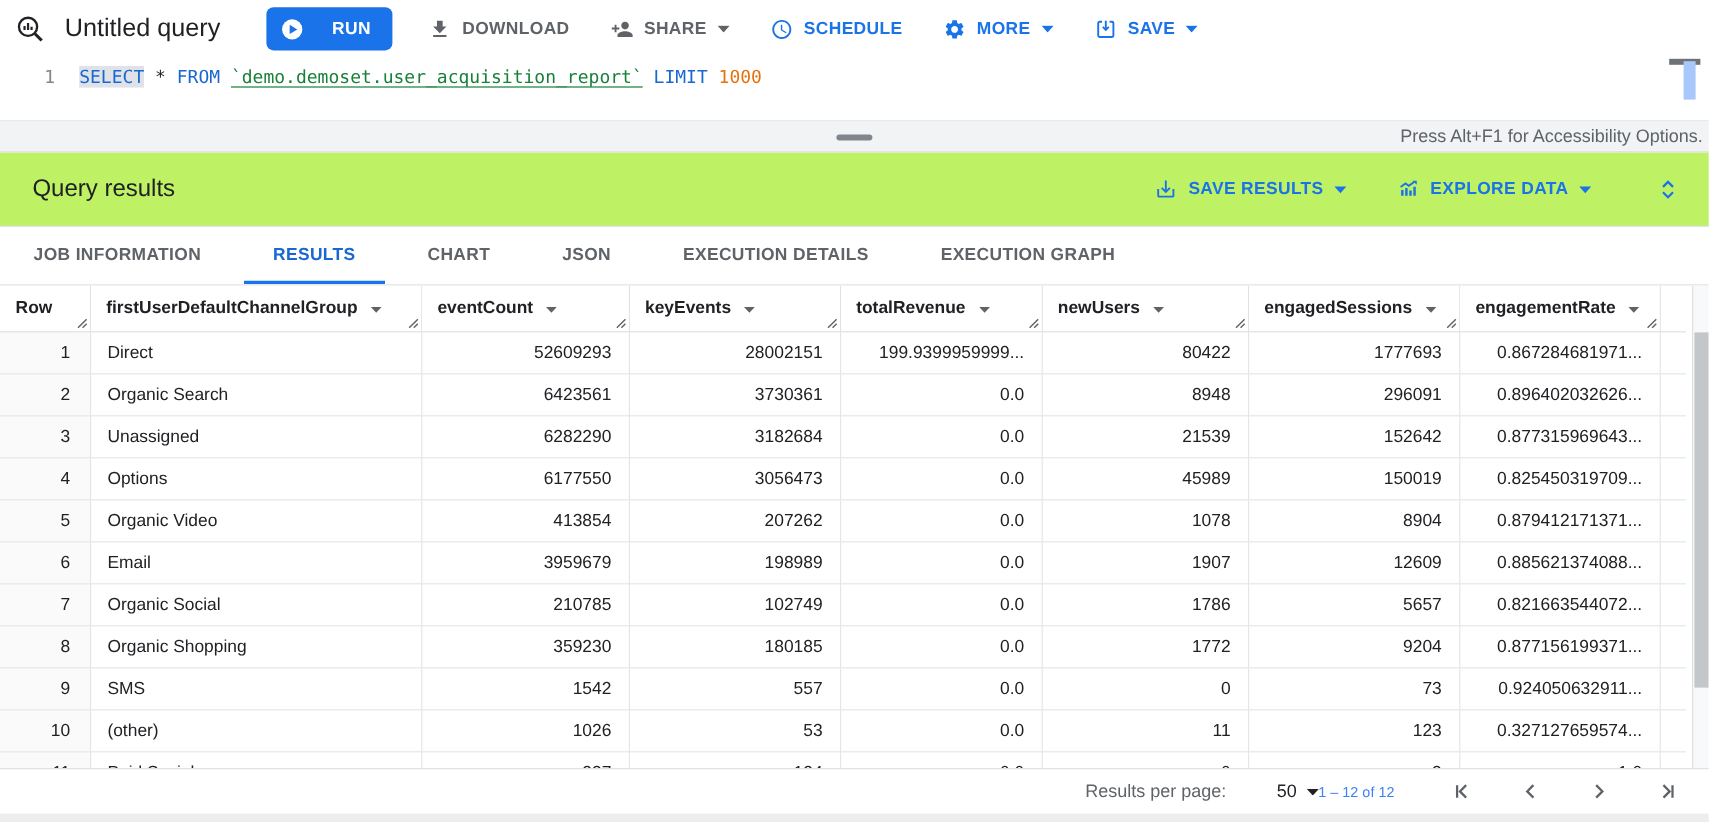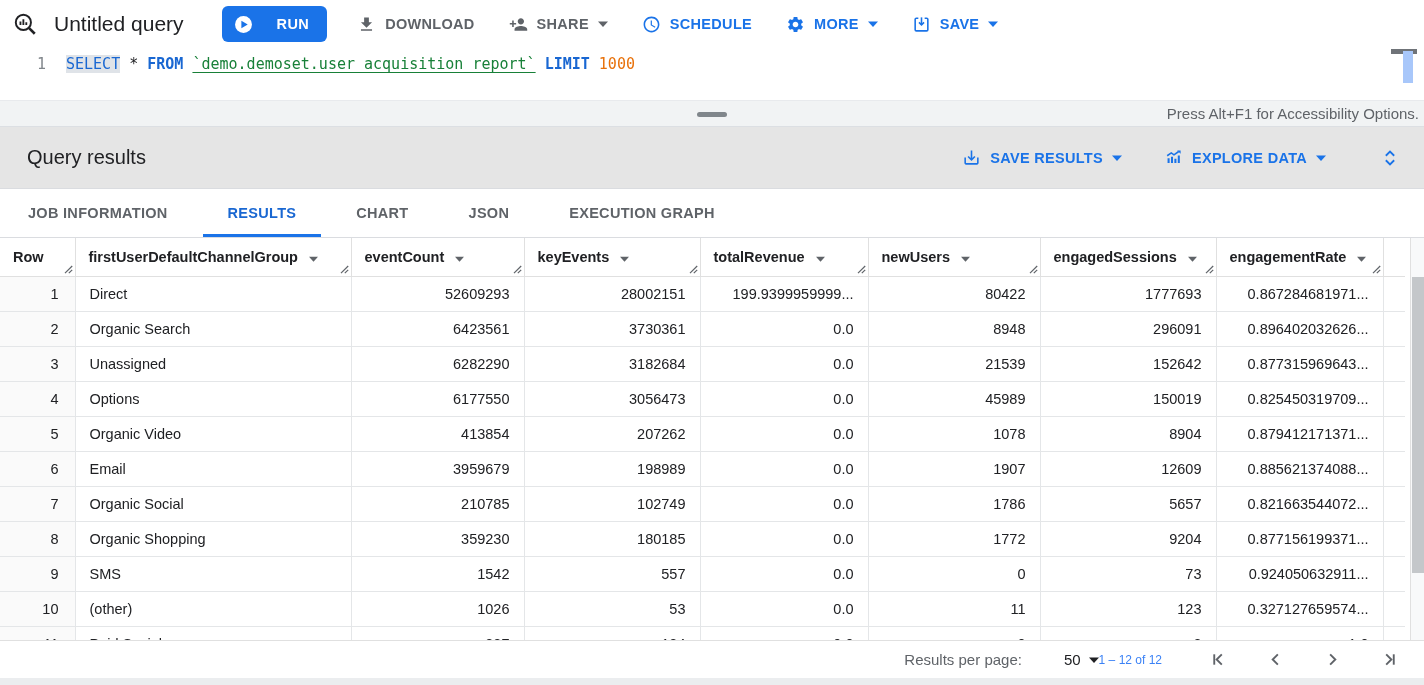--- a/index.html
+++ b/index.html
@@ -21,37 +21,37 @@
   .tb-btn.gray { color:#5f6368; }
   .tb-btn.blue { color:#1a73e8; }
   .tb-btn .ic svg { width:19px; height:19px; display:block; }
   .tb-btn .caret svg { width:10px; height:6px; display:block; }
 
   
   .editor { position:relative; height:52px; background:#fff; display:flex; }
   .gutter { width:46px; text-align:right; padding-top:7px; color:#80868b;
     font:15px "DejaVu Sans Mono","Liberation Mono",monospace; }
   .code-line { padding:7px 0 0 20px; font:15px "DejaVu Sans Mono","Liberation Mono",monospace; white-space:pre; }
-  .tok-keyword { color:#1967d2;font-weight:bold; }
+  .tok-keyword { color:#1967d2; }
   .tok-keyword-selected { color:#1967d2; background:#dfe3e8; }
   .tok-plain { color:#202124; }
   .tok-table-ref { color:#188038; text-decoration:underline; text-underline-offset:3px; }
   .tok-number { color:#e8710a; }
   .ed-ruler { position:absolute; top:1px; right:7px; width:26px; height:5px; background:#6f7378; }
   .ed-thumb { position:absolute; top:3px; right:11px; width:10px; height:32px; background:#a8c7fa; }
 
   
   .splitbar { height:27px; background:#f1f3f4; border-top:1px solid #e8eaed; border-bottom:1px solid #dcdfe3;
     display:flex; align-items:center; position:relative; }
   .drag-handle { position:absolute; left:697px; top:11px; width:30px; height:5px; border-radius:3px; background:#80868b; cursor:row-resize; }
   .a11y-hint { margin-left:auto; padding-right:5px; color:#5f6368; font-size:15px; }
 
   
   .results-header { height:62px; display:flex; align-items:center; padding:0 24px 0 27px;
-    background:#e5e5e5; border-bottom:1px solid #dadce0; }
+    background:#bef264; border-bottom:1px solid #dadce0; }
   .results-title { font-size:20px; color:#202124; }
   .rh-right { margin-left:auto; display:flex; align-items:center; gap:42px; }
   .link-btn { display:flex; align-items:center; gap:9px; background:none; border:none; color:#1a73e8;
     font-family:inherit; font-size:14.5px; font-weight:bold; letter-spacing:.3px; cursor:pointer; }
   .link-btn .ic svg { width:19px; height:19px; display:block; }
   .link-btn .caret svg { width:10px; height:6px; display:block; }
   .unfold-btn { background:none; border:none; color:#1a73e8; margin-left:12px; cursor:pointer; }
   .unfold-btn svg { width:20px; height:20px; display:block; }
 
   
@@ -231,20 +231,23 @@
       <span>JOB INFORMATION</span>
     </div>
     <div class="tab active">
       <span>RESULTS</span>
     </div>
     <div class="tab">
       <span>CHART</span>
     </div>
     <div class="tab">
       <span>JSON</span>
+    </div>
+    <div class="tab">
+      <span>EXECUTION DETAILS</span>
     </div>
     <div class="tab">
       <span>EXECUTION GRAPH</span>
     </div>
   </div>
 
 <div class="table-wrap">
   <table>
     <colgroup id="cols">
         <col style="width: 75px;">

